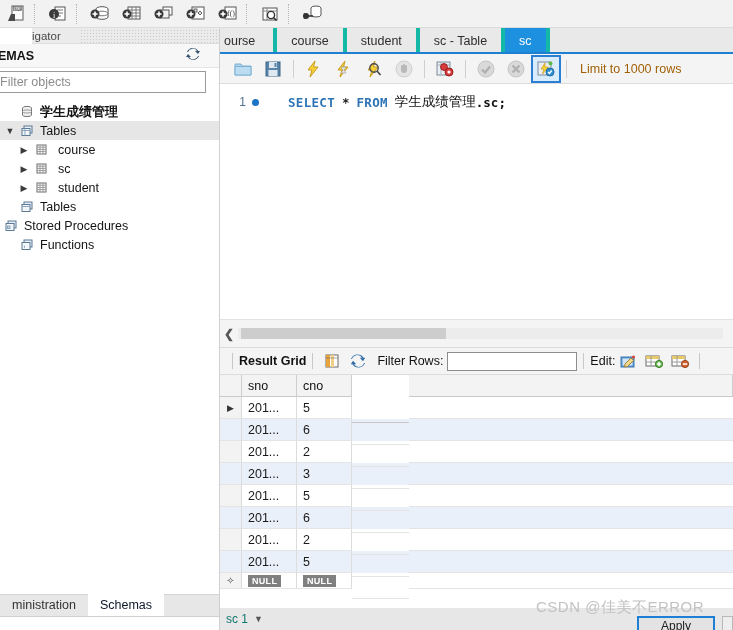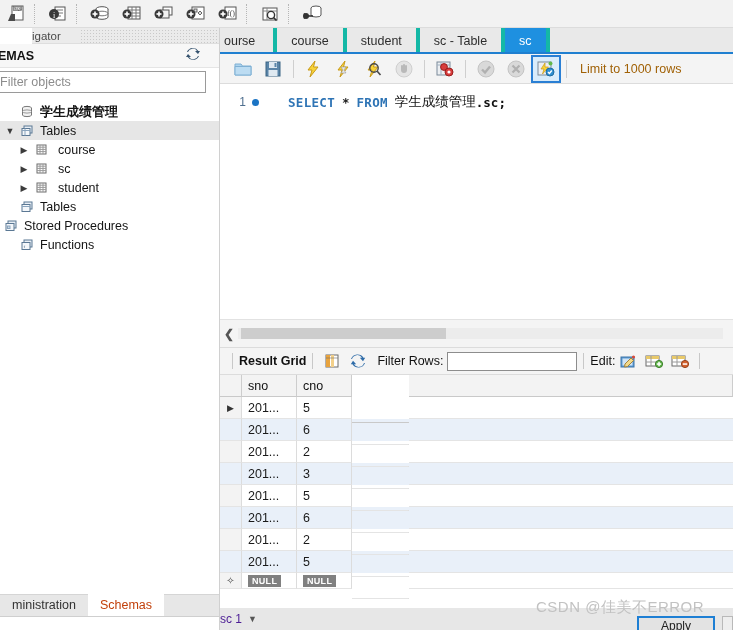--- a/index.html
+++ b/index.html
@@ -71,21 +71,21 @@
   
   .left-bottom-tabs{
     position:absolute; left:0; top:594px; width:220px; height:22px;
     background:#e7e7e7; display:flex; align-items:flex-end;
     border-top:1px solid #d5d5d5;
   }
   .lb-tab{
     height:22px; line-height:22px; padding:0 12px; font-size:12.5px;
     color:#333;
   }
-  .lb-tab.active{ background:#fff; color:#c2410c; }
+  .lb-tab.active{ background:#fff; color:#0f172a; }
   .left-bottom-fill{
     position:absolute; left:0; top:616px; width:220px; height:14px;
     background:#fff; border-top:1px solid #cfcfcf;
   }
 
   
   .right-area{ position:absolute; left:220px; top:28px; width:513px; height:602px; background:#fff;}
   .tabbar{
     height:26px; background:#e9e9e9; display:flex; align-items:stretch;
     position:relative;
@@ -171,21 +171,21 @@
     background:#808080; color:#fff; font-size:9px; font-weight:bold;
     padding:1px 4px; letter-spacing:0.3px; font-family:"Liberation Sans", sans-serif;
   }
   .new-row-ico{ color:#555; font-size:10px;}
 
   
   .bottom-strip{
     position:absolute; left:220px; top:608px; width:513px; height:22px;
     background:#e7e7e7; display:flex; align-items:center;
   }
-  .sc-tab{ font-size:12px; color:#4c1d95; }
+  .sc-tab{ font-size:12px; color:#0f766e; padding-left:6px; }
   .sc-caret{ font-size:9px; color:#555; margin-left:6px;}
   .apply-btn{
     position:absolute; left:637px; top:616px; width:78px; height:20px;
     border:2px solid #1e7fd4; background:#e3e3e3; color:#222;
     font-size:12px; display:flex; align-items:center; justify-content:center;
   }
   .apply-side{
     position:absolute; left:722px; top:616px; width:11px; height:20px;
     border:1px solid #b9b9b9; background:#eee;
   }

